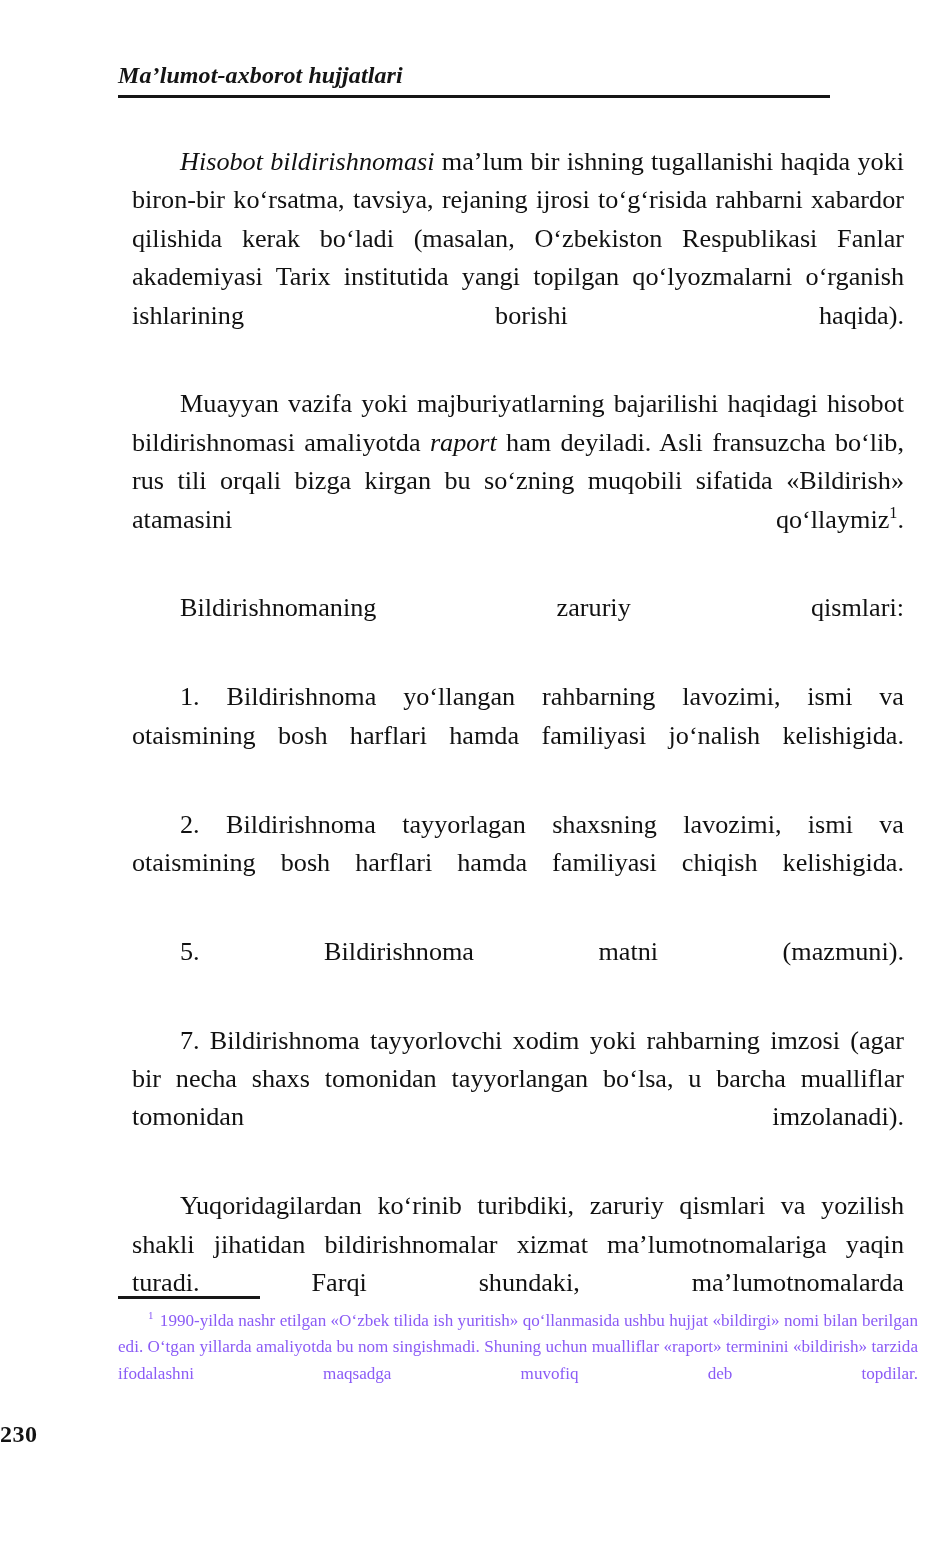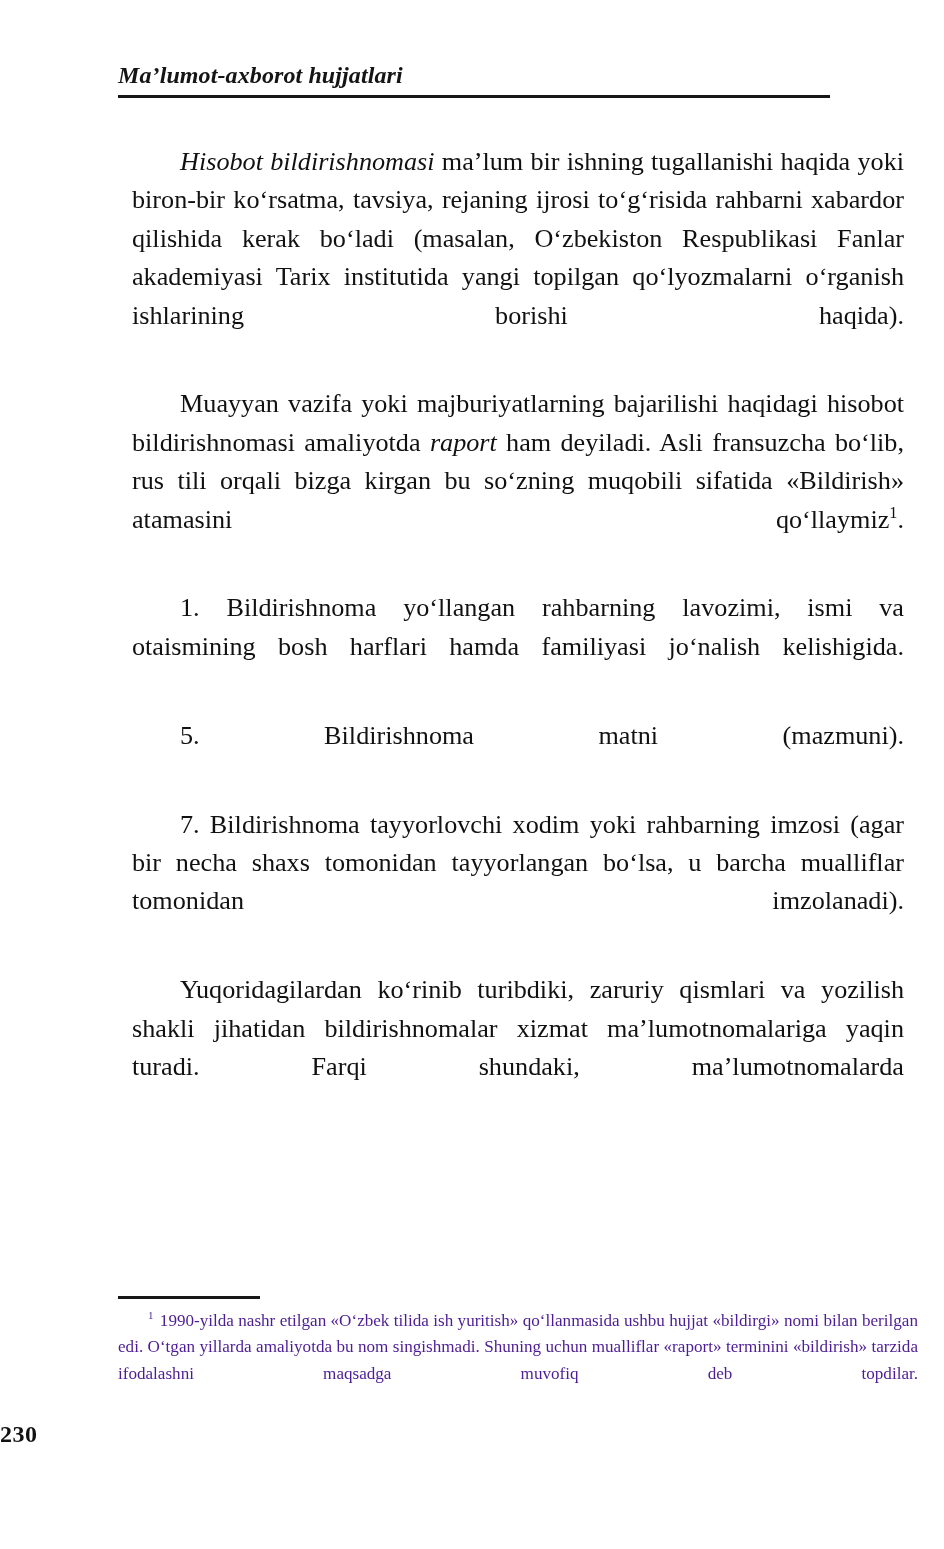--- a/index.html
+++ b/index.html
@@ -94,21 +94,21 @@
     height: 3px;
     background: #171717;
     margin-bottom: 9px;
   }
 
   .footnote-text {
     font-size: 17.1px;
     line-height: 26.4px;
     text-align: justify;
     text-justify: inter-word;
-    color: #4c1d95;
+    color: #8b5cf6;
     margin: 0;
     text-indent: 30px;
   }
 
   .footnote-text:after {
     content: "";
     display: inline-block;
     width: 100%;
   }
 
@@ -141,23 +141,25 @@
     <div class="running-head">Ma’lumot-axborot hujjatlari</div>
     <div class="head-rule"></div>
   </div>
 
   <div class="body-col">
 
     <p><span class="ital">Hisobot bildirishnomasi</span><span> ma’lum bir ishning tugallanishi haqida yoki biron-bir ko‘rsatma, tavsiya, rejaning ijrosi to‘g‘risida rahbarni xabardor qilishida kerak bo‘ladi (masalan, O‘zbekiston Respublikasi Fanlar akademiyasi Tarix institutida yangi topilgan qo‘lyozmalarni o‘rganish ishlarining borishi haqida).</span></p>
 
     <p><span>Muayyan vazifa yoki majburiyatlarning bajarilishi haqidagi hisobot bildirishnomasi amaliyotda </span><span class="ital">raport</span><span> ham deyiladi. Asli fransuzcha bo‘lib, rus tili orqali bizga kirgan bu so‘zning muqobili sifatida «Bildirish» atamasini qo‘llaymiz</span><sup class="fn-ref">1</sup><span>.</span></p>
 
+    <p>Bildirishnomaning zaruriy qismlari:</p>
 
     <p>1. Bildirishnoma yo‘llangan rahbarning lavozimi, ismi va otaismining bosh harflari hamda familiyasi jo‘nalish kelishigida.</p>
 
+    <p>2. Bildirishnoma tayyorlagan shaxsning lavozimi, ismi va otaismining bosh harflari hamda familiyasi chiqish kelishigida.</p>
 
 
 
     <p>5. Bildirishnoma matni (mazmuni).</p>
 
 
     <p>7. Bildirishnoma tayyorlovchi xodim yoki rahbarning imzosi (agar bir necha shaxs tomonidan tayyorlangan bo‘lsa, u barcha mualliflar tomonidan imzolanadi).</p>
 
 
     <p>Yuqoridagilardan ko‘rinib turibdiki, zaruriy qismlari va yozilish shakli jihatidan bildirishnomalar xizmat ma’lumotnomalariga yaqin turadi. Farqi shundaki, ma’lumotnomalarda</p>

